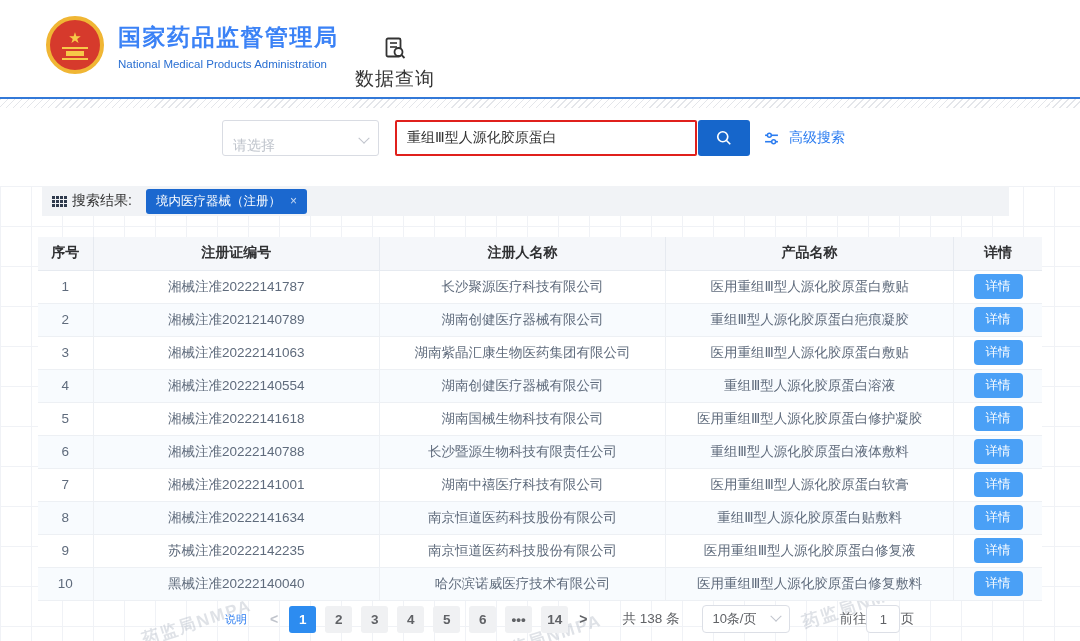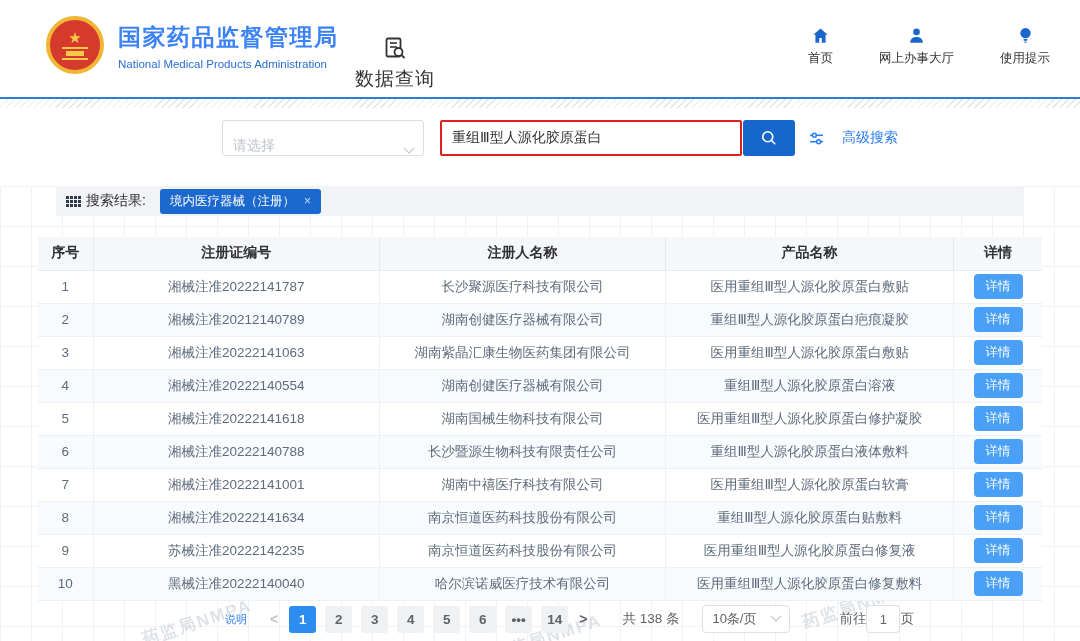--- a/index.html
+++ b/index.html
@@ -24,41 +24,41 @@
   .nav-item{display:flex;flex-direction:column;align-items:center;gap:5px;cursor:pointer;}
   .nav-item .lbl{font-size:12.5px;color:#333;}
 
   
   .blue-line{position:absolute;top:97px;left:0;width:1080px;height:2px;background:#3379d8;z-index:3;}
   .hatch{position:absolute;top:99px;left:0;width:1080px;height:9px;z-index:3;
     background:repeating-linear-gradient(135deg,#e4e6ea 0 1px,#ffffff 1px 5px);}
 
   
   .search-row{position:absolute;top:120px;left:222px;display:flex;align-items:center;z-index:3;}
-  .fake-select{width:202px;height:36px;border:1px solid #d9dce3;border-radius:3px;background:#fff;
-    display:flex;align-items:flex-end;justify-content:space-between;padding:0 10px;cursor:pointer;}
+  .fake-select{width:157px;height:36px;border:1px solid #d9dce3;border-radius:3px;background:#fff;
+    display:flex;align-items:flex-start;justify-content:space-between;padding:16px 10px;cursor:pointer;}
   .fake-select .ph{font-size:14px;color:#bfc4cc;}
   .caret{width:8px;height:8px;border-right:1.5px solid #c0c4cc;border-bottom:1.5px solid #c0c4cc;
     transform:rotate(45deg) translate(-2px,-2px);}
   .search-input{width:302px;height:36px;border:2px solid #e0201c;border-radius:2px;margin-left:16px;
     padding:0 10px;font-size:14px;color:#333;outline:none;font-family:inherit;}
   .search-btn{width:52px;height:36px;background:#1666cb;border:none;border-radius:3px;margin-left:1px;
     display:flex;align-items:center;justify-content:center;cursor:pointer;}
-  .adv-link{display:flex;align-items:center;gap:18px;margin-left:14px;cursor:pointer;}
+  .adv-link{display:flex;align-items:center;gap:10px;margin-left:14px;cursor:pointer;}
   .adv-link .lbl{font-size:14px;color:#2b7cf0;}
 
   
   .grid-bg{position:absolute;left:0;top:186px;width:1080px;height:455px;z-index:0;
     background-image:linear-gradient(#f0f2f6 1px,transparent 1px),linear-gradient(90deg,#f0f2f6 1px,transparent 1px);
     background-size:31px 40px;}
   .wm{position:absolute;font-size:17px;font-weight:bold;color:rgba(150,160,175,0.30);
     transform:rotate(-18deg);white-space:nowrap;letter-spacing:2px;}
 
   
-  .result-bar{position:absolute;top:186px;left:56px;width:967px;height:30px;background:#f1f3f6;z-index:2;
+  .result-bar{position:absolute;top:186px;left:42px;width:967px;height:30px;background:#f1f3f6;z-index:2;
     display:flex;align-items:center;padding:0 10px;}
   .grid-icon{display:grid;grid-template-columns:repeat(4,3px);grid-template-rows:repeat(3,3px);gap:1px;margin-right:5px;}
   .grid-icon i{background:#2f3b4d;}
   .result-label{font-size:14px;color:#333;font-weight:500;}
   .filter-tag{margin-left:14px;background:#1b68cf;color:#fff;font-size:12.5px;border-radius:3px;
     padding:4px 10px;display:flex;align-items:center;cursor:pointer;}
   .filter-tag .x{margin-left:9px;color:rgba(255,255,255,0.75);font-size:12px;cursor:pointer;}
 
   
   .table-wrap{position:absolute;top:237px;left:38px;width:1004px;z-index:2;background:#fff;}
@@ -116,43 +116,20 @@
     </div>
     <div class="page-title-wrap">
       <svg width="24" height="24" viewBox="0 0 24 24">
         <rect x="3.5" y="2.5" width="14" height="18" rx="1.5" fill="none" stroke="#333" stroke-width="1.8"></rect>
         <line x1="7" y1="7" x2="14" y2="7" stroke="#333" stroke-width="1.6"></line>
         <line x1="7" y1="11" x2="14" y2="11" stroke="#333" stroke-width="1.6"></line>
         <circle cx="15.5" cy="16" r="4" fill="#fff" stroke="#333" stroke-width="1.8"></circle>
         <line x1="18.5" y1="19" x2="21.5" y2="22" stroke="#333" stroke-width="1.8"></line>
       </svg>
       <span class="page-title-text">数据查询</span>
-    </div>
-    <div class="top-nav">
-      <div class="nav-item">
-        <svg width="19" height="19" viewBox="0 0 24 24">
-          <path d="M12 3l9 8.2h-2.6V21h-4.8v-6h-3.2v6H5.6v-9.8H3z" fill="#1a66cc"></path>
-        </svg>
-        <span class="lbl">首页</span>
-      </div>
-      <div class="nav-item">
-        <svg width="19" height="19" viewBox="0 0 24 24">
-          <circle cx="12" cy="7.5" r="4.2" fill="#1a66cc"></circle>
-          <path d="M4 21c0-5 3.8-7.2 8-7.2s8 2.2 8 7.2z" fill="#1a66cc"></path>
-        </svg>
-        <span class="lbl">网上办事大厅</span>
-      </div>
-      <div class="nav-item">
-        <svg width="19" height="19" viewBox="0 0 24 24">
-          <circle cx="12" cy="9" r="6.5" fill="#1a66cc"></circle>
-          <rect x="9.5" y="16.5" width="5" height="2.2" rx="1" fill="#1a66cc"></rect>
-          <rect x="10.5" y="19.5" width="3" height="1.6" rx="0.8" fill="#1a66cc"></rect>
-        </svg>
-        <span class="lbl">使用提示</span>
-      </div>
     </div>
   </div>
   <div class="blue-line"></div>
   <div class="hatch"></div>
 
   <div class="search-row">
     <div class="fake-select">
       <span class="ph">请选择</span>
       <span class="caret"></span>
     </div>

